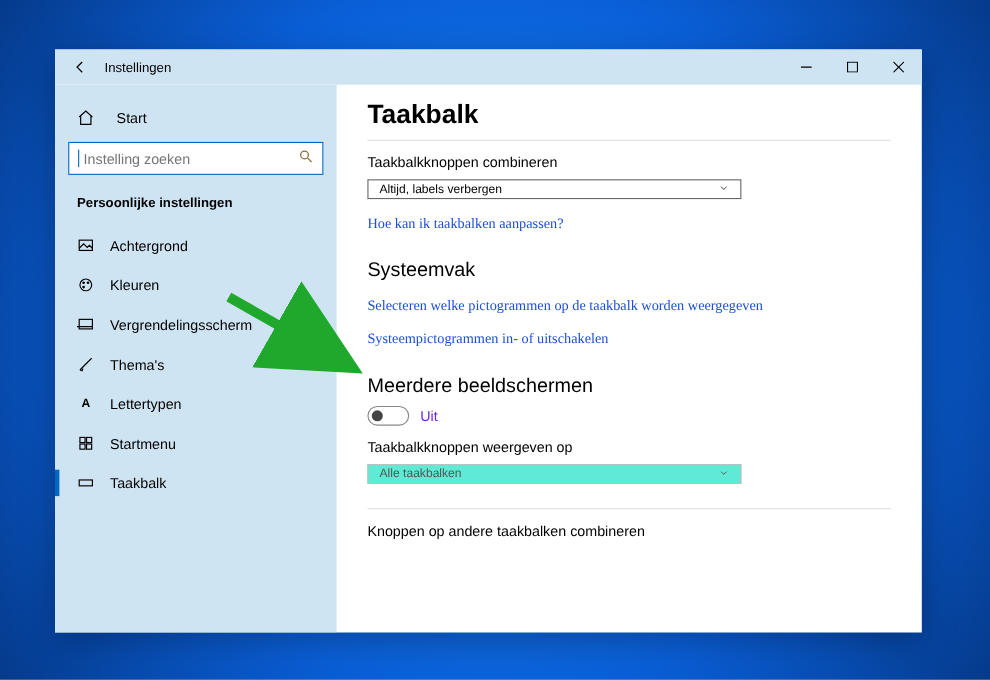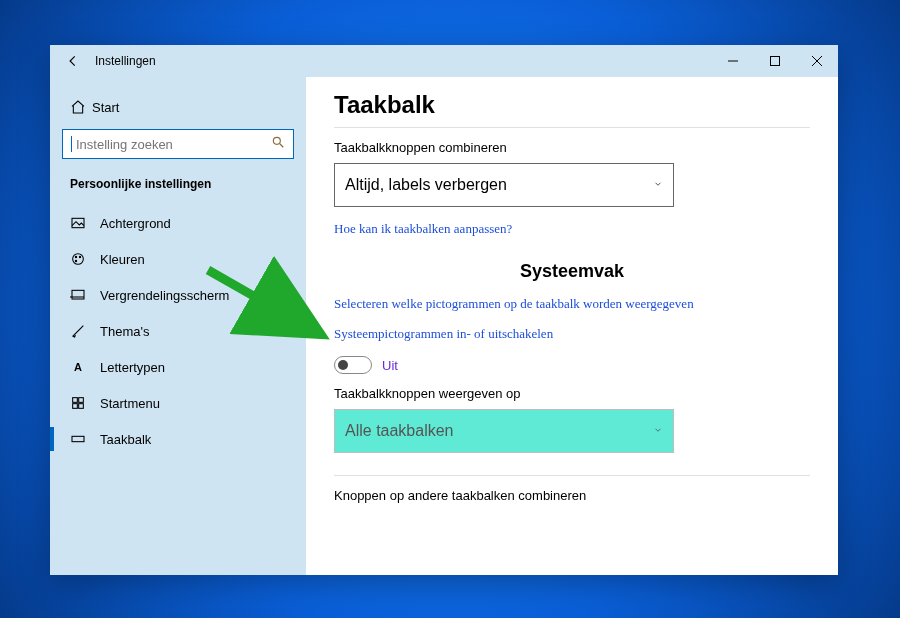--- a/index.html
+++ b/index.html
@@ -23,21 +23,21 @@
   .win-controls { display: flex; }
   .win-btn { width: 42px; height: 32px; display: flex; align-items: center; justify-content: center; cursor: pointer; }
   .win-btn svg { stroke: #000; }
   
   .body { flex: 1; display: flex; overflow: hidden; }
   .sidebar {
     width: 256px; background: #cfe4f2; padding: 12px 8px 0 8px;
     display: flex; flex-direction: column; gap: 0;
   }
   .home-row {
-    display: flex; align-items: center; gap: 6px; padding: 10px 12px;
+    display: flex; align-items: center; gap: 20px; padding: 10px 12px;
     font-size: 13px; cursor: pointer;
   }
   .search-box {
     margin: 4px 4px 12px 4px; height: 30px; border: 1px solid #0067c0;
     background: #fff; display: flex; align-items: center; padding: 0 8px;
   }
   .search-box input {
     flex: 1; border: none; outline: none; font-size: 13px; color: #555; background: transparent;
   }
   .search-caret { width: 1px; height: 16px; background: #0067c0; margin-right: 4px; }
@@ -55,28 +55,28 @@
   
   .content {
     flex: 1; padding: 14px 28px 0 28px; overflow-y: auto; position: relative;
   }
   .content h1 {
     font-size: 24px; font-weight: 600; margin-bottom: 4px;
   }
   .sep { height: 1px; background: #e0e0e0; margin: 8px 0 12px 0; }
   .field-label { font-size: 13px; color: #000; margin: 12px 0 8px 0; }
   .dropdown {
-    width: 340px; height: 44px; border: 1px solid #666; display: flex;
+    width: 340px; height: 18px; border: 1px solid #666; display: flex;
     align-items: center; justify-content: space-between; padding: 0 10px;
-    font-size: 16px; cursor: pointer; background: #fff;
+    font-size: 11px; cursor: pointer; background: #fff;
   }
   .dropdown.disabled { background: #5eead4; color: #555; border-color: #bdbdbd; }
   .chev { font-size: 10px; color: #333; }
   .link { color: #1d4ed8; font-size: 13px; margin: 14px 0; cursor: pointer; display: block; font-family: Liberation Serif, serif; }
-  .h2 { font-size: 18px; font-weight: 700; margin: 24px 0 4px 0; text-align: center; }
+  .h2 { font-size: 18px; font-weight: 400; margin: 24px 0 4px 0; }
   .toggle-row { display: flex; align-items: center; gap: 10px; margin: 8px 0 12px 0; }
   .toggle-label-disabled { font-size: 13px; color: #a0a0a0; margin-bottom: 6px; }
   .toggle {
     width: 38px; height: 18px; border: 1px solid #888; border-radius: 10px;
     position: relative; background: #fff;
   }
   .toggle::after {
     content: ""; position: absolute; left: 3px; top: 3px; width: 10px; height: 10px;
     background: #444; border-radius: 50%;
   }
@@ -230,20 +230,21 @@
             </svg>
         </span>
       </div>
 
       <a class="link">Hoe kan ik taakbalken aanpassen?</a>
 
       <div class="h2">Systeemvak</div>
       <a class="link">Selecteren welke pictogrammen op de taakbalk worden weergegeven</a>
       <a class="link">Systeempictogrammen in- of uitschakelen</a>
 
+      <div class="h2">Meerdere beeldschermen</div>
       <div class="toggle-row">
         <div class="toggle"></div>
         <span class="toggle-state">Uit</span>
       </div>
 
       <div class="field-label">Taakbalkknoppen weergeven op</div>
       <div class="dropdown disabled">
         <span>Alle taakbalken</span>
         <span class="chev">
           <svg width="10" height="10" viewBox="0 0 24 24" fill="none" stroke="#555" stroke-width="2">

